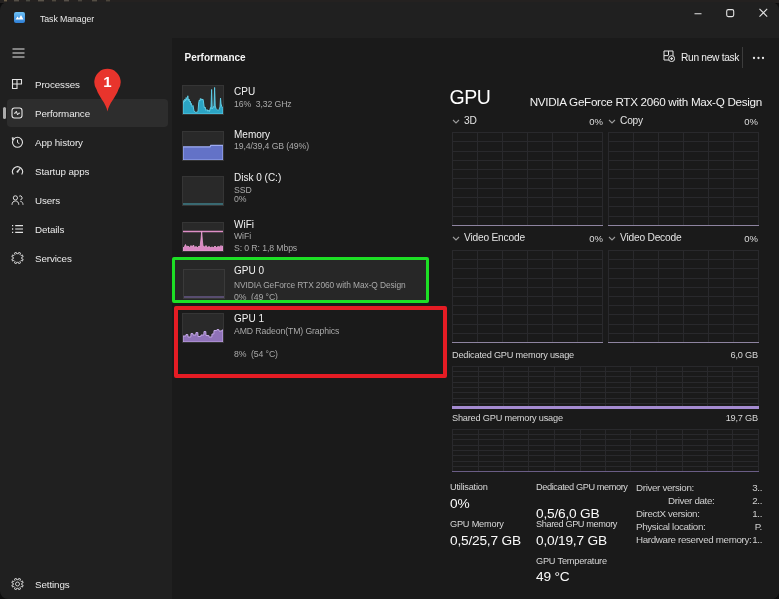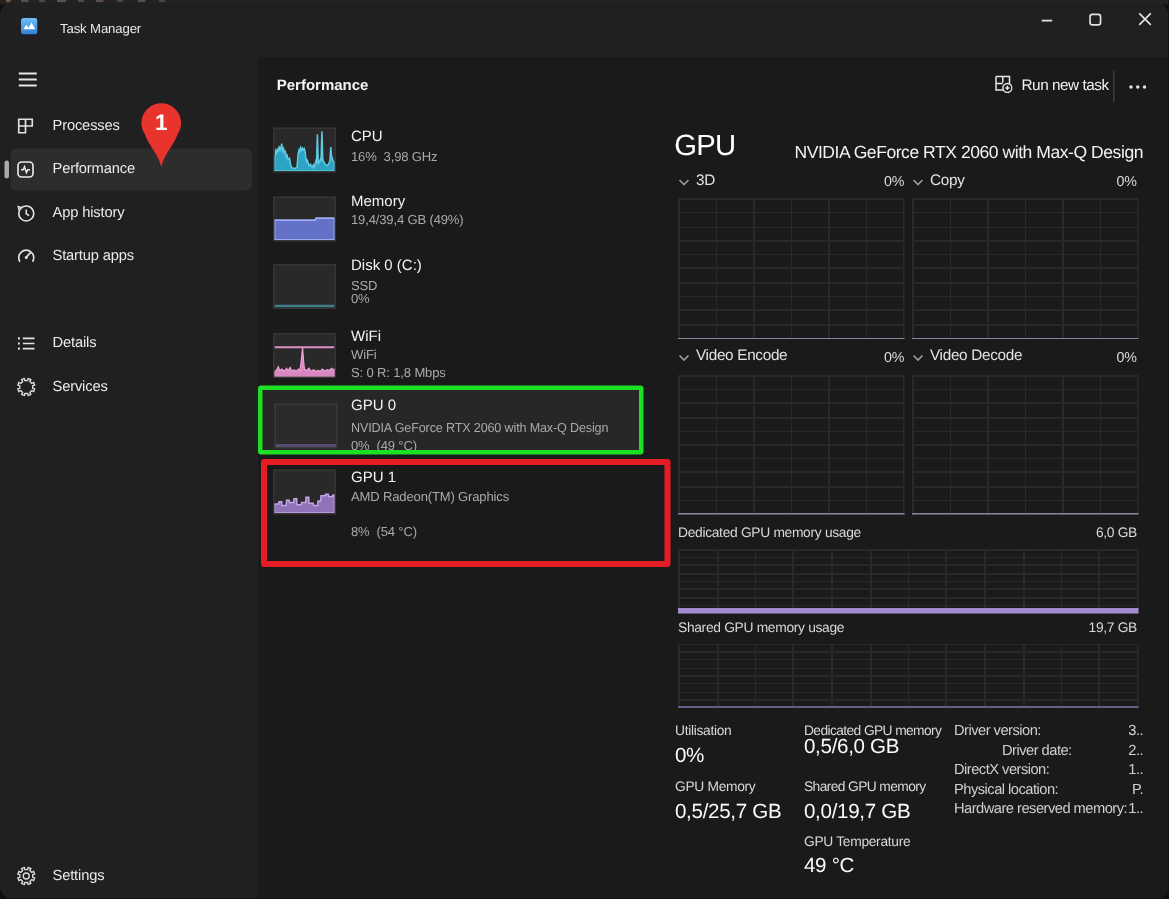--- a/index.html
+++ b/index.html
@@ -98,20 +98,29 @@
     <div class="lb">App history</div>
   </div>
   <div class="navrow" style="top:155px;">
     <svg class="ic" width="13" height="12" viewBox="0 0 13 12">
         <path d="M2.3 9.5 A5 5 0 1 1 10.7 9.5" fill="none" stroke="#e3e3e3" stroke-width="1.1"></path>
         <path d="M6.5 6.5 L9.3 3.4" stroke="#e3e3e3" stroke-width="1.2"></path>
         <circle cx="6.5" cy="6.7" r="1" fill="#e3e3e3"></circle>
       </svg>
     <div class="lb">Startup apps</div>
   </div>
+  <div class="navrow" style="top:184px;">
+    <svg class="ic" width="13" height="12" viewBox="0 0 13 12">
+        <circle cx="4.4" cy="3.9" r="2.1" fill="none" stroke="#e3e3e3" stroke-width="0.95"></circle>
+        <path d="M1 10.8 C1 8.3 2.5 7 4.4 7 C6.3 7 7.8 8.3 7.8 10.8" fill="none" stroke="#e3e3e3" stroke-width="0.95"></path>
+        <path d="M8.2 2.2 A1.9 1.9 0 1 1 9.4 5.7" fill="none" stroke="#e3e3e3" stroke-width="0.95"></path>
+        <path d="M9.3 7.3 C11 7.5 12 8.8 12 10.8" fill="none" stroke="#e3e3e3" stroke-width="0.95"></path>
+      </svg>
+    <div class="lb">Users</div>
+  </div>
   <div class="navrow" style="top:213px;padding-left:30px;">
     <svg class="ic" width="13" height="12" viewBox="0 0 13 12">
         <path d="M1 2.6 H2.2 M1 6 H2.2 M1 9.4 H2.2" stroke="#e3e3e3" stroke-width="1.4"></path>
         <path d="M4.2 2.6 H12 M4.2 6 H12 M4.2 9.4 H12" stroke="#e3e3e3" stroke-width="1.1"></path>
       </svg>
     <div class="lb">Details</div>
   </div>
   <div class="navrow" style="top:242px;text-align:center;">
     <svg class="ic" width="13" height="13" viewBox="0 0 13 13">
         <path d="M12.17 7.74 L11.38 9.63 L10.21 8.87 L8.87 10.21 L9.63 11.38 L7.74 12.17 L7.44 10.80 L5.56 10.80 L5.26 12.17 L3.37 11.38 L4.13 10.21 L2.79 8.87 L1.62 9.63 L0.83 7.74 L2.20 7.44 L2.20 5.56 L0.83 5.26 L1.62 3.37 L2.79 4.13 L4.13 2.79 L3.37 1.62 L5.26 0.83 L5.56 2.20 L7.44 2.20 L7.74 0.83 L9.63 1.62 L8.87 2.79 L10.21 4.13 L11.38 3.37 L12.17 5.26 L10.80 5.56 L10.80 7.44 Z" fill="none" stroke="#dedede" stroke-width="0.9" stroke-linejoin="round"></path>
@@ -141,21 +150,21 @@
       <circle cx="6.5" cy="2" r="1.15" fill="#e6e6e6"></circle>
       <circle cx="11" cy="2" r="1.15" fill="#e6e6e6"></circle>
   </svg>
 
   <div class="thumb" style="left:182px; top:83px;">
     <svg width="40" height="28" viewBox="0 0 40 28" style="display:block">
       <path d="M0 20 L0.8 14.5 L1.4 16 L2 13 L2.6 15 L3.2 11.5 L3.8 14 L4.4 12.5 L4.8 9.8 L5.4 14.5 L6 13 L6.6 16 L7.2 15 L7.8 18.5 L8.4 17.5 L9 20.5 L10 19.5 L11 25 L12 26.2 L14 26.2 L15 25.5 L15.7 17 L16.3 14 L16.8 15 L17.4 12.5 L18 14.2 L18.6 12.8 L19.2 14 L19.8 13 L20.4 15 L21 20 L21.5 22 L22 21 L23 24.5 L24 23.5 L25 25.5 L26 24 L26.5 25.5 L27.5 21.5 L28 23 L28.6 3.5 L29.2 23 L30 22 L30.5 20.5 L31 21.5 L31.6 1.5 L32.2 20 L33 22.5 L34 23.5 L35 24.5 L36 23.5 L37 21 L37.5 12 L38 18 L39 21 L40 22.5 L40 28 L0 28 Z" fill="#2ba4c4" stroke="#5ecbe4" stroke-width="1"></path>
     </svg>
   </div>
   <div class="t1" style="top:84px;">CPU</div>
-  <div class="t2" style="top:97px;">16%  3,98 GHz</div>
+  <div class="t2" style="top:97px;">16%  3,32 GHz</div>
 
   <div class="thumb" style="left:182px; top:128.5px;">
     <svg width="40" height="28" viewBox="0 0 40 28" style="display:block">
       <path d="M0 14.8 L27 14.8 L27.8 13.4 L40 13.4 L40 28 L0 28 Z" fill="#6372c7" stroke="#9dabf1" stroke-width="1.2"></path>
     </svg>
   </div>
   <div class="t1" style="top:126.8px;">Memory</div>
   <div class="t2" style="top:139.3px;text-align:right;">19,4/39,4 GB (49%)</div>
 
   <div class="thumb" style="left:182px; top:174px;">
@@ -382,21 +391,21 @@
         <rect x="0" y="41.5" width="307" height="1.5" fill="#6a5d85"></rect>
       </svg>
     </div>
 
   <div class="slabel" style="left:450px; top:479.7px;">Utilisation</div>
   <div class="bigval" style="left:450px; top:493.5px;">0%</div>
   <div class="slabel" style="left:450px; top:516.7px;">GPU Memory</div>
   <div class="bigval" style="left:450px; top:530.5px;">0,5/25,7 GB</div>
 
   <div class="slabel" style="left:536px; top:479.7px; letter-spacing:-0.4px;">Dedicated GPU memory</div>
-  <div class="bigval" style="left:536px; top:488px;">0,5/6,0 GB</div>
+  <div class="bigval" style="left:536px; top:504px;">0,5/6,0 GB</div>
   <div class="slabel" style="left:536px; top:516.7px; letter-spacing:-0.4px;">Shared GPU memory</div>
   <div class="bigval" style="left:536px; top:530.5px;">0,0/19,7 GB</div>
   <div class="slabel" style="left:536px; top:553.7px;">GPU Temperature</div>
   <div class="bigval" style="left:536px; top:566.5px;">49 °C</div>
 
   <div class="drow" style="left:636px; top:480px;">Driver version:</div>
   <div class="drow" style="left:668px; top:493px;text-align:center;">Driver date:</div>
   <div class="drow" style="left:636px; top:506px;">DirectX version:</div>
   <div class="drow" style="left:636px; top:519px;">Physical location:</div>
   <div class="drow" style="left:636px; top:532px;">Hardware reserved memory:</div>

